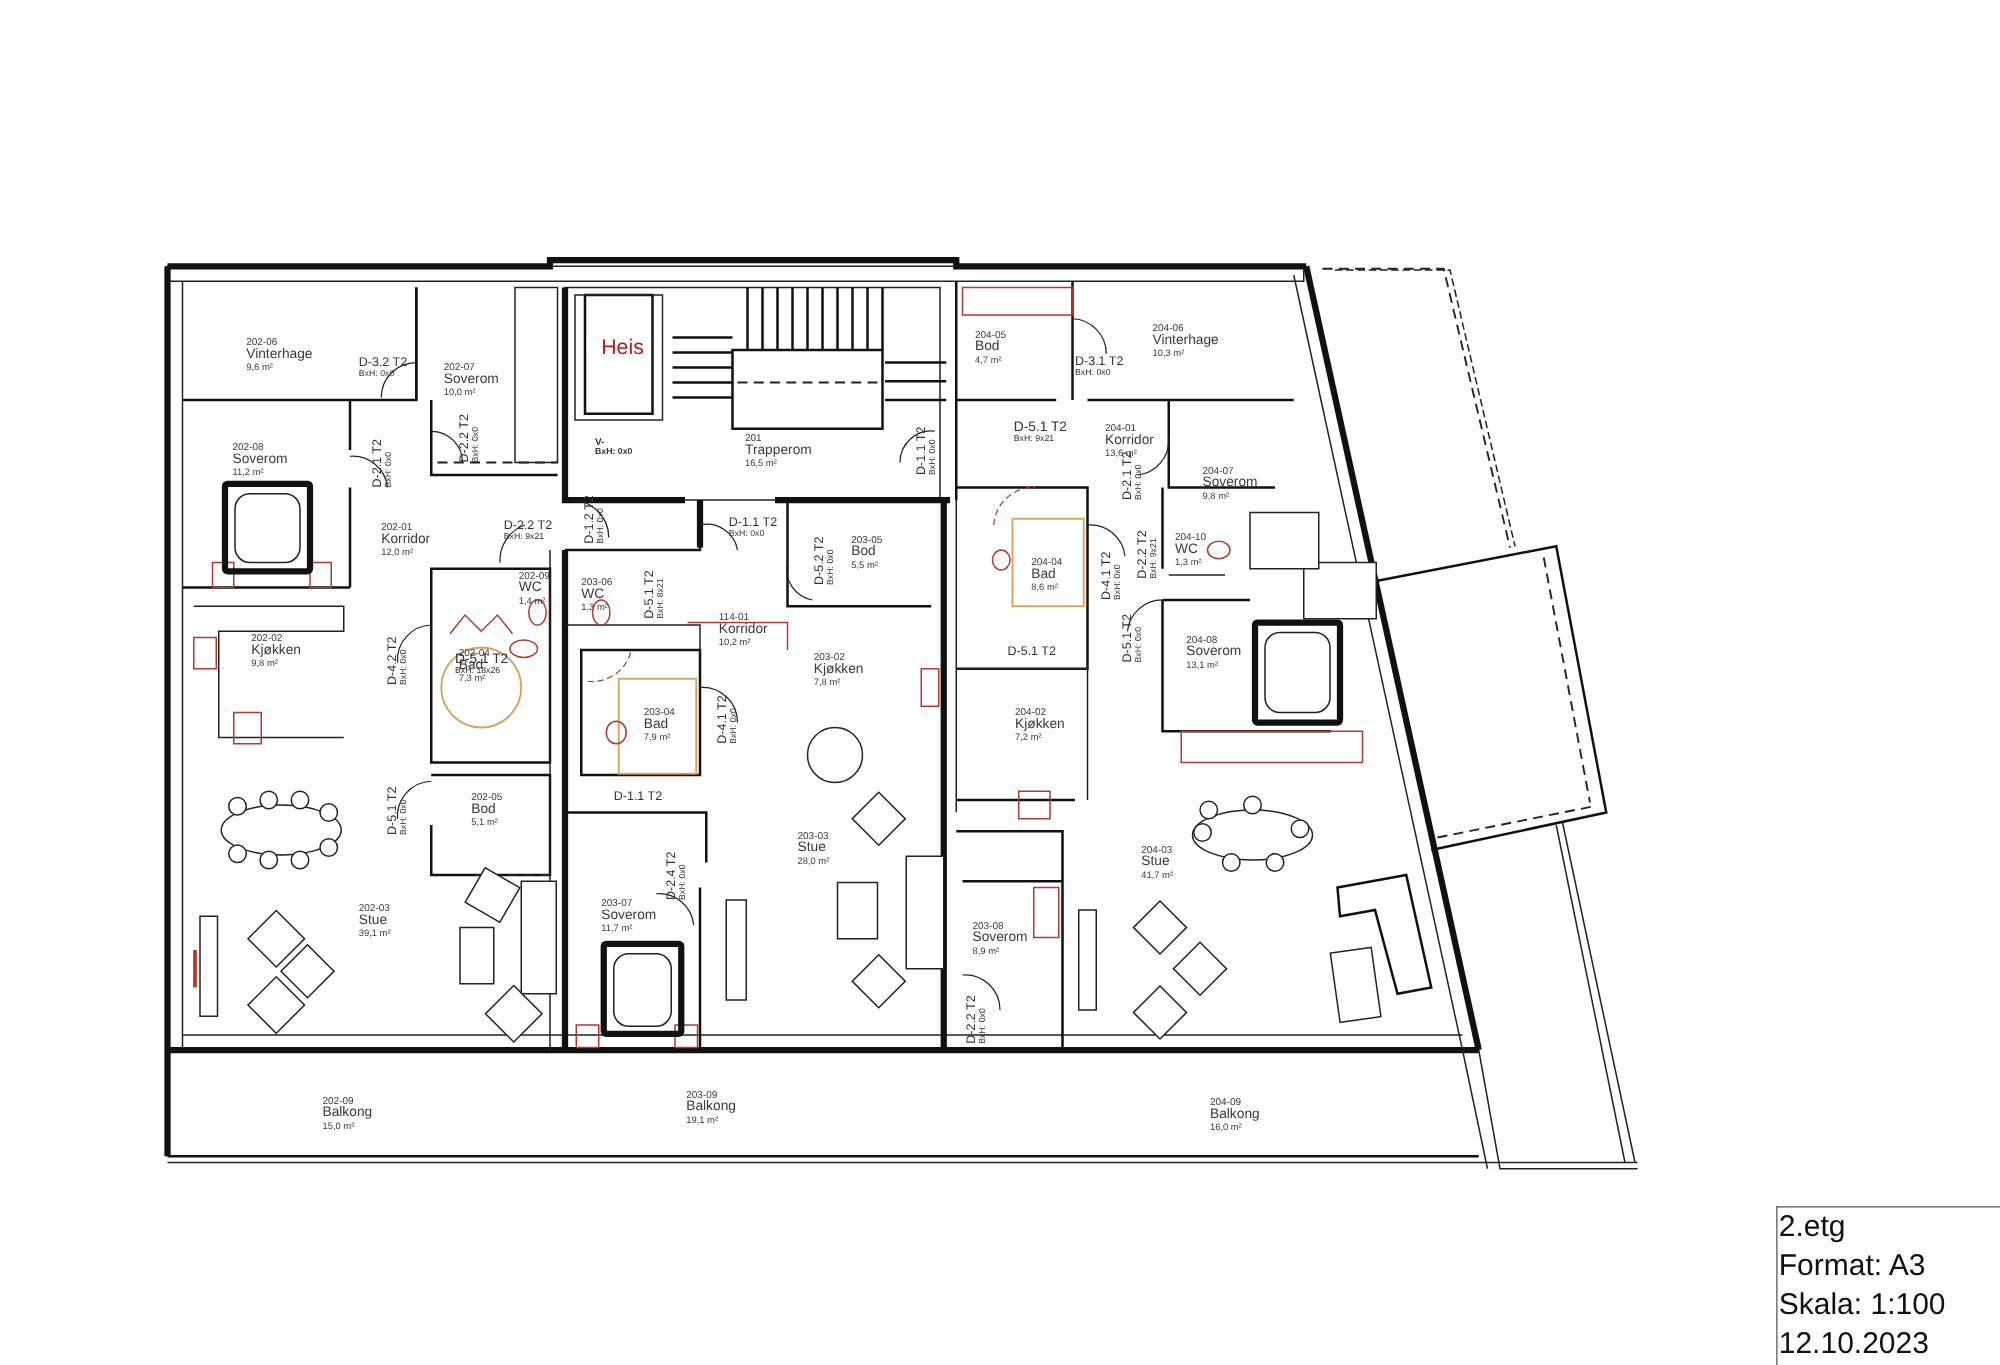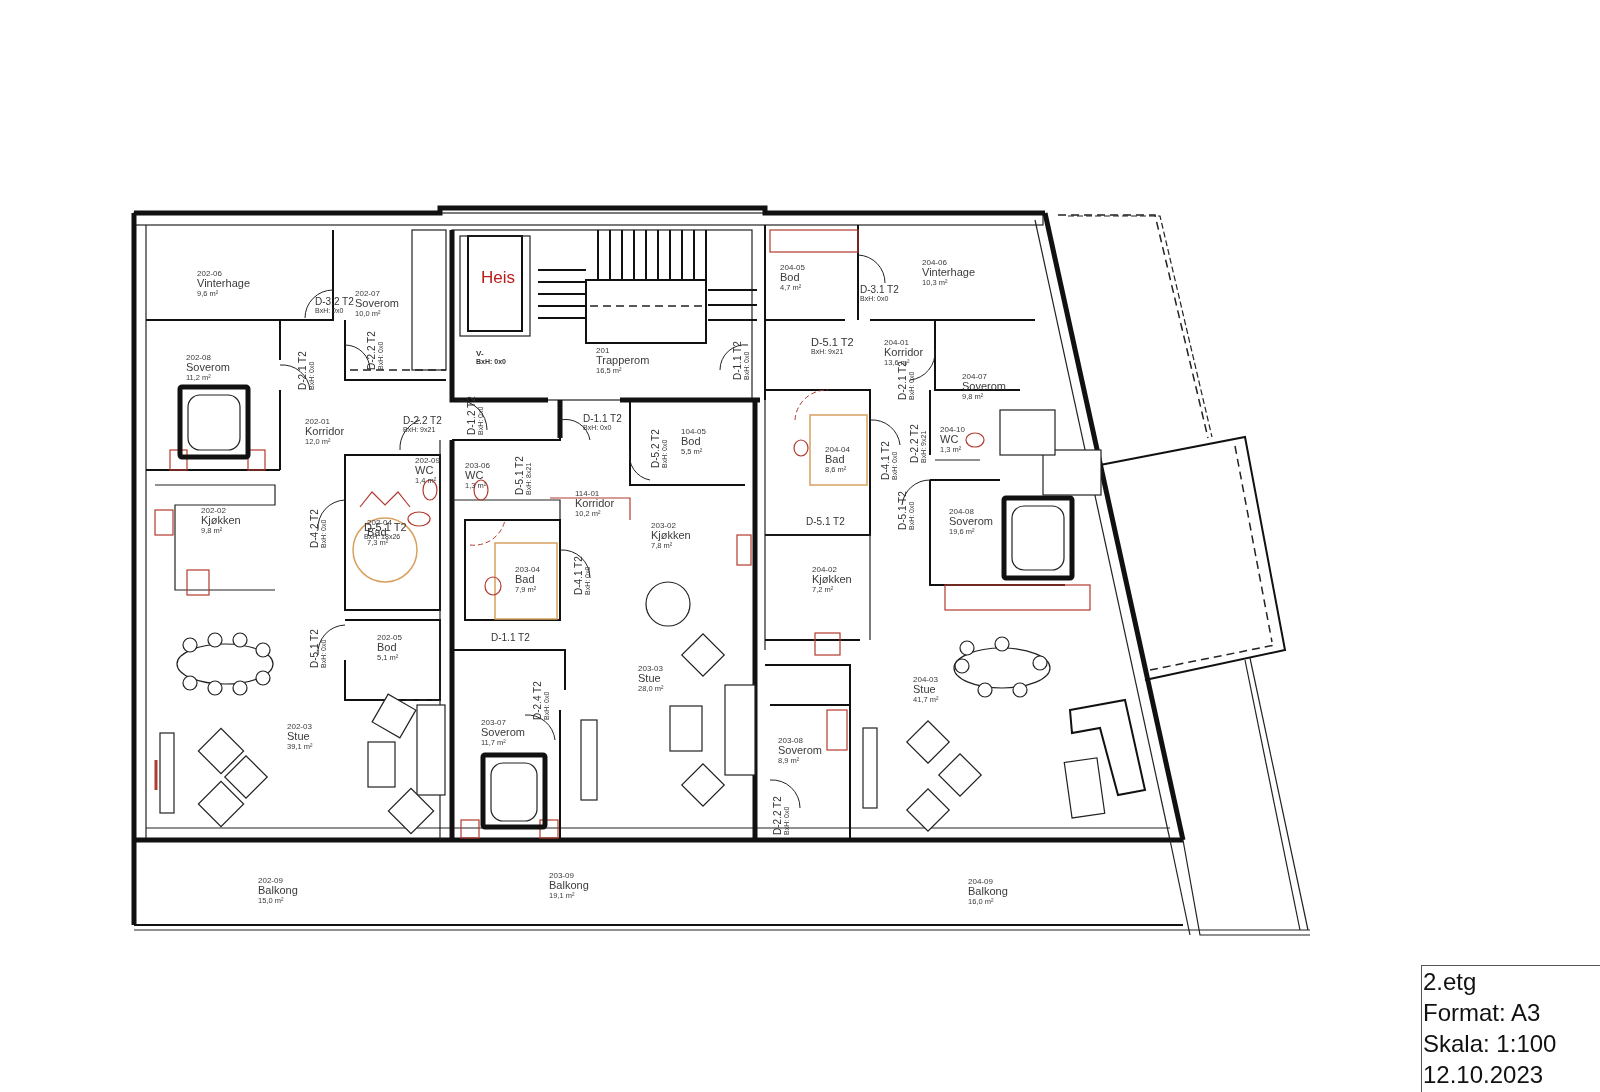--- a/index.html
+++ b/index.html
@@ -285,21 +285,21 @@
   <span class="num">203-06</span>
     <span class="name">WC</span>
     <span class="area">1,3 m²</span>
 </div>
 <div class="room-label" style="left:575px;top:490px;">
   <span class="num">114-01</span>
     <span class="name">Korridor</span>
     <span class="area">10,2 m²</span>
 </div>
 <div class="room-label" style="left:681px;top:428px;">
-  <span class="num">104-05</span>
+  <span class="num">203-05</span>
     <span class="name">Bod</span>
     <span class="area">5,5 m²</span>
 </div>
 <div class="room-label" style="left:651px;top:522px;">
   <span class="num">203-02</span>
     <span class="name">Kjøkken</span>
     <span class="area">7,8 m²</span>
 </div>
 <div class="room-label" style="left:515px;top:566px;">
   <span class="num">203-04</span>
@@ -353,39 +353,39 @@
     <span class="area">8,6 m²</span>
 </div>
 <div class="room-label" style="left:940px;top:426px;">
   <span class="num">204-10</span>
     <span class="name">WC</span>
     <span class="area">1,3 m²</span>
 </div>
 <div class="room-label" style="left:949px;top:508px;">
   <span class="num">204-08</span>
     <span class="name">Soverom</span>
-    <span class="area">19,6 m²</span>
+    <span class="area">13,1 m²</span>
 </div>
 <div class="room-label" style="left:812px;top:566px;">
   <span class="num">204-02</span>
     <span class="name">Kjøkken</span>
     <span class="area">7,2 m²</span>
 </div>
 <div class="room-label" style="left:913px;top:676px;">
   <span class="num">204-03</span>
     <span class="name">Stue</span>
     <span class="area">41,7 m²</span>
 </div>
 <div class="room-label" style="left:968px;top:878px;">
   <span class="num">204-09</span>
     <span class="name">Balkong</span>
     <span class="area">16,0 m²</span>
 </div>
 
-<div class="door-tag" style="left:287px;top:297px;margin-left:28px;"><span>D-3.2 T2</span><span class="bxh">BxH: 0x0</span></div>
+<div class="door-tag" style="left:287px;top:286px;"><span>D-3.2 T2</span><span class="bxh">BxH: 0x0</span></div>
 <div class="door-tag" style="left:403px;top:416px;"><span>D-2.2 T2</span><span class="bxh">BxH: 9x21</span></div>
 <div class="door-tag" style="left:583px;top:414px;"><span>D-1.1 T2</span><span class="bxh">BxH: 0x0</span></div>
 <div class="door-tag" style="left:364px;top:522px;font-size:11px;"><span>D-5.1 T2</span><span class="bxh">BxH: 18x26</span></div>
 <div class="door-tag" style="left:491px;top:633px;"><span>D-1.1 T2</span></div>
 <div class="door-tag" style="left:806px;top:517px;"><span>D-5.1 T2</span></div>
 <div class="door-tag" style="left:860px;top:285px;"><span>D-3.1 T2</span><span class="bxh">BxH: 0x0</span></div>
 <div class="door-tag" style="left:811px;top:337px;font-size:11px;"><span>D-5.1 T2</span><span class="bxh">BxH: 9x21</span></div>
 
 <div class="door-tag v" style="left:298px;top:390px;"><span>D-2.1 T2</span><span class="bxh">BxH: 0x0</span></div>
 <div class="door-tag v" style="left:367px;top:370px;"><span>D-2.2 T2</span><span class="bxh">BxH: 0x0</span></div>

